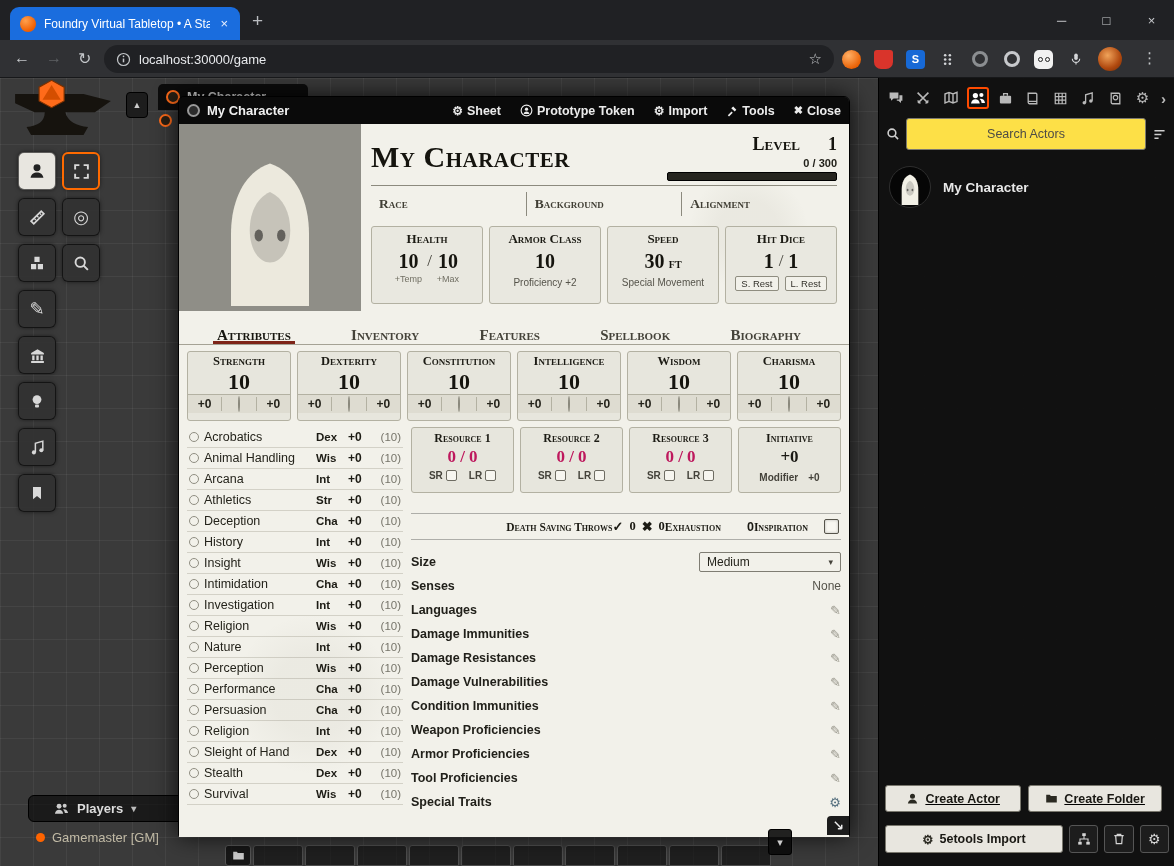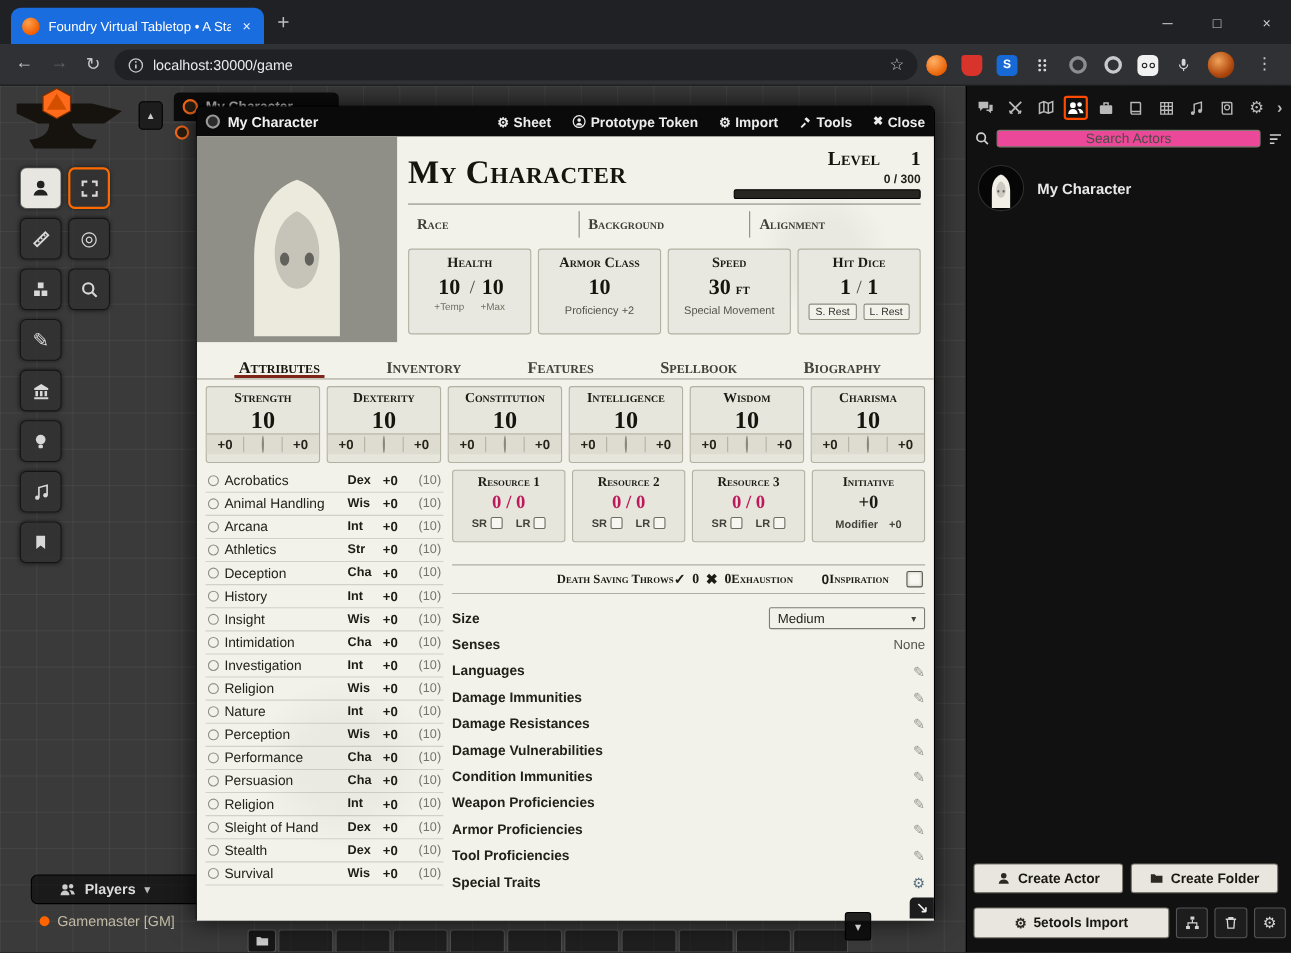--- a/index.html
+++ b/index.html
@@ -189,28 +189,28 @@
     border-radius:4px 0 0 0; display:flex; align-items:center; justify-content:center; color:#eee; }
 
   
   .sidebar { position:absolute; left:878px; top:0; width:296px; height:788px; background:rgba(16,16,16,.96);
     border-left:1px solid #000; z-index:45; }
   .sb-tabs { display:flex; align-items:center; justify-content:space-between; padding:9px 6px 6px; color:#b9b9b9; }
   .sb-tab { width:22px; height:22px; display:flex; align-items:center; justify-content:center; }
   .sb-tab.active { border:2px solid #ff4b00; border-radius:3px; color:#fff; }
   .sb-collapse { font-size:15px; font-weight:bold; color:#b9b9b9; padding:0 2px; }
   .sb-search { display:flex; align-items:center; gap:6px; padding:0 7px; margin-top:3px; color:#cfcfcf; }
-  .sb-search input { flex:1; height:16px; background:#ec4899; border:1px solid #7c7a70; border-radius:3px;
+  .sb-search input { flex:1; height:32px; background:#fde047; border:1px solid #7c7a70; border-radius:3px;
     font-size:12.5px; color:#24231b; text-align:center; font-family:"Liberation Sans",sans-serif; }
   .sb-search input::placeholder { color:#4e4c46; }
   .sb-actor { margin-top:12px; padding:4px 10px; display:flex; align-items:center; gap:12px; }
   .sb-avatar { width:42px; height:42px; border-radius:50%; background:#060606; border:1px solid #2e2e2e;
     display:flex; align-items:flex-end; justify-content:center; overflow:hidden; color:#f2f0e6; }
   .sb-actor-name { font-size:13.5px; font-weight:bold; color:#e8e8e8; }
-  .sb-foot1 { position:absolute; left:6px; top:707px; width:277px; display:flex; gap:7px; }
+  .sb-foot1 { position:absolute; left:6px; top:707px; width:277px; display:flex; gap:7px;text-decoration:underline; }
   .sb-foot2 { position:absolute; left:6px; top:747px; width:284px; display:flex; gap:6px; }
   .lt-btn { height:27px; background:#e8e6df; border:1px solid #79776d; border-radius:3px; color:#191813;
     font-size:12.5px; font-weight:bold; display:flex; align-items:center; justify-content:center; gap:6px; }
   .lt-btn .ic, .lt-btn .glyph { color:#2b2a22; }
   .b-create-actor { flex:1.02; } .b-create-folder { flex:1; }
   .b-import { width:182px; height:28px; }
   .dk-btn { width:30px; height:28px; background:#1d1d1d; border:1px solid #555; border-radius:3px; color:#d5d5d5;
     display:flex; align-items:center; justify-content:center; }
   .glyph { font-variant:normal; }
 </style>

